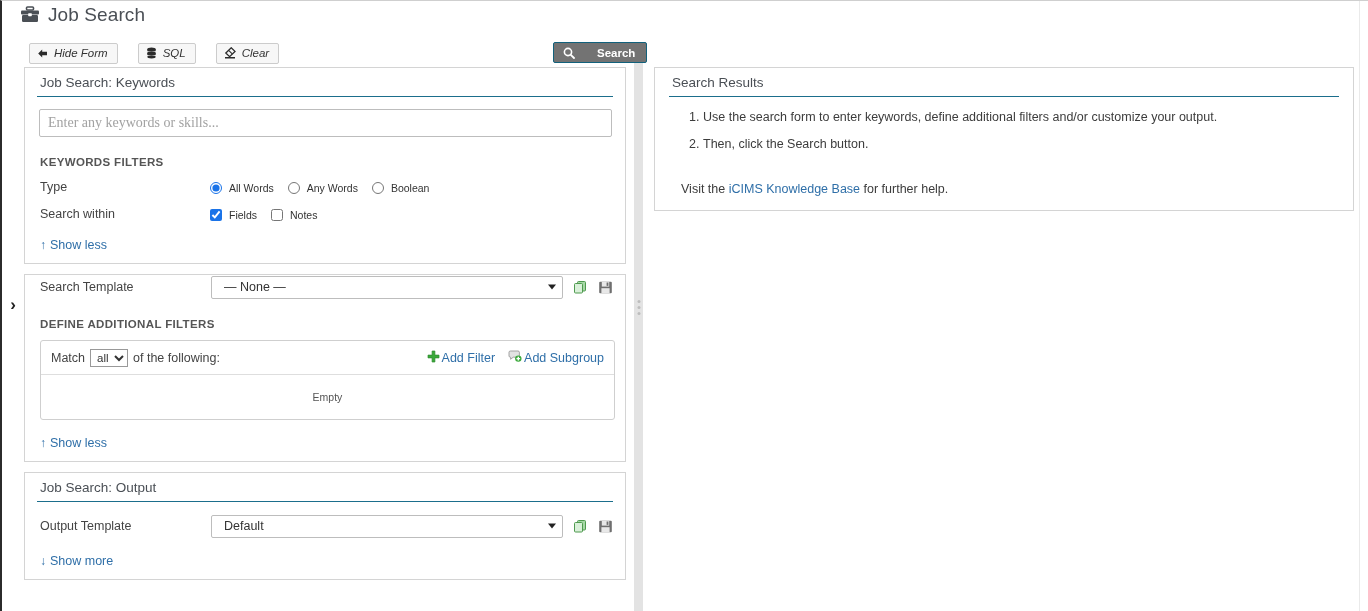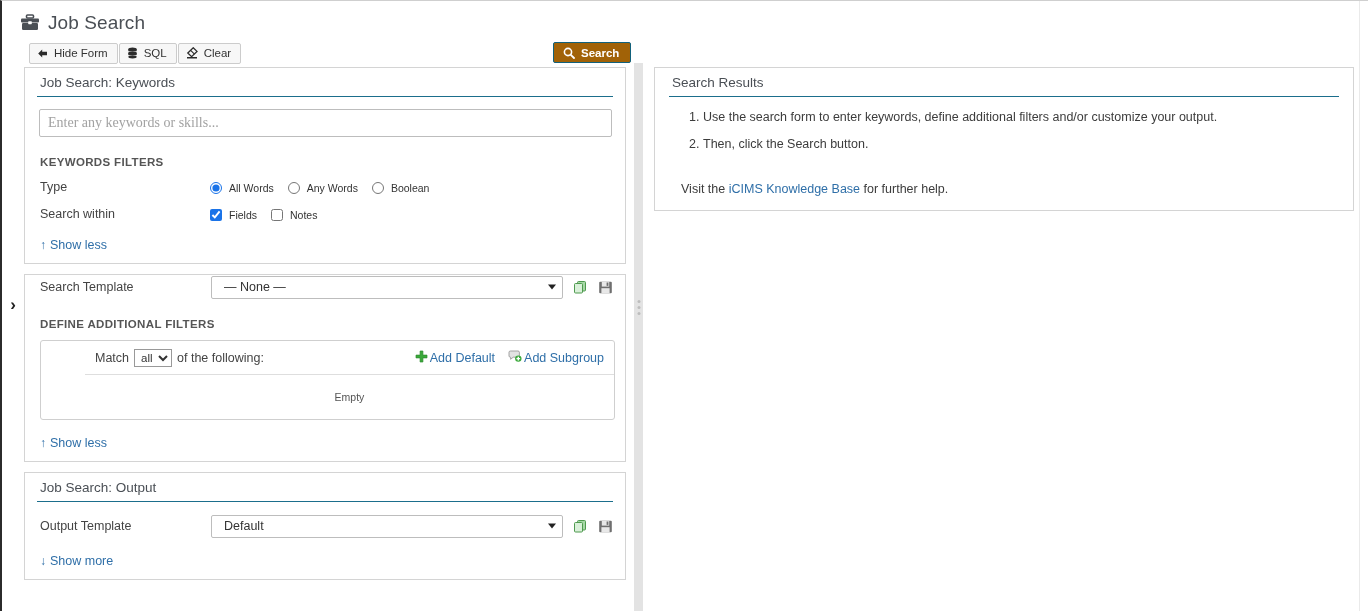--- a/index.html
+++ b/index.html
@@ -33,61 +33,62 @@
     display: flex; align-items: center; justify-content: center;
     color: #222; font-size: 17px; font-weight: bold;
     cursor: pointer;
     line-height: 1;
     user-select: none;
   }
 
   
   .page-title-row {
     position: absolute;
-    left: 18px; top: 8px;
+    left: 18px; top: 0;
     display: flex; align-items: center; gap: 8px;
     height: 28px;
   }
   .briefcase-icon { width: 20px; height: 18px; display: block; }
   .page-title {
     font-size: 19px;
     color: #4a4f55;
     font-weight: normal;
     letter-spacing: .1px;
     white-space: nowrap;
   }
 
   
   .toolbar {
     position: absolute;
     left: 27px; top: 41px;
-    display: flex; align-items: center; gap: 1px;
+    display: flex; align-items: center; gap: 20px;
     height: 22px;
+    font-style: italic;
   }
   .tb-btn {
     display: inline-flex; align-items: center; gap: 6px;
     height: 21px;
     padding: 0 9px 0 7px;
     background: #f7f7f7;
     border: 1px solid #cccccc;
     border-radius: 2px;
     font-size: 11.5px;
     color: #333;
     cursor: pointer;
     white-space: nowrap;
   }
   .tb-btn svg { display: block; }
 
   .search-btn {
     position: absolute;
     left: 551px; top: 41px;
-    display: inline-flex; align-items: center; gap: 6px;
+    display: inline-flex; align-items: center; gap: 22px;
     height: 21px;
     padding: 0 11px 0 9px;
-    background: #a16207;
+    background: #737373;
     border: 1px solid #11617c;
     border-radius: 2px;
     color: #ffffff;
     font-size: 11.5px;
     font-weight: bold;
     cursor: pointer;
   }
   .search-btn svg { display: block; }
 
   
@@ -203,21 +204,20 @@
   }
   .icon-btn { margin-left: 10px; cursor: pointer; display: inline-flex; }
   .icon-btn svg { display: block; }
 
   
   .filter-box {
     border: 1px solid #cfcfcf;
     border-radius: 3px;
     margin: 10px 0 0 3px;
     width: 575px;
-    padding-left: 44px;
   }
   .filter-top {
     display: flex; align-items: center;
     padding: 8px 10px 7px 10px;
     border-bottom: 1px solid #dedede;
   }
   .match-text { font-size: 12.5px; color: #444; display: flex; align-items: center; gap: 5px; }
   .match-sel {
     height: 18px;
     font-size: 11.5px;
@@ -444,21 +444,21 @@
             </select>
             <span>of the following:</span>
           </div>
           <div class="filter-actions">
             <span class="act">
               <span>
                 <svg width="13" height="13" viewBox="0 0 13 13">
                   <path d="M5.1 1 H7.9 V5.1 H12 V7.9 H7.9 V12 H5.1 V7.9 H1 V5.1 H5.1 Z" fill="#3aa93a" stroke="#2e8a2e" stroke-width=".7"></path>
                 </svg>
               </span>
-              <span>Add Default</span>
+              <span>Add Filter</span>
             </span>
             <span class="act">
               <span>
                 <svg width="14" height="13" viewBox="0 0 14 13">
                   <path d="M1 2.2 C1 1.4 1.6 1 2.4 1 H10 C10.8 1 11.4 1.4 11.4 2.2 V6 C11.4 6.8 10.8 7.2 10 7.2 H5.2 L2.6 9.3 V7.2 H2.4 C1.6 7.2 1 6.8 1 6 Z" fill="#e2e2e2" stroke="#9b9b9b" stroke-width=".9"></path>
                   <circle cx="10.3" cy="8.6" r="3.2" fill="#3aa93a"></circle>
                   <path d="M9.6 6.8 H11 V7.9 H12.1 V9.3 H11 V10.4 H9.6 V9.3 H8.5 V7.9 H9.6 Z" fill="#ffffff"></path>
                 </svg>
               </span>
               <span>Add Subgroup</span>

